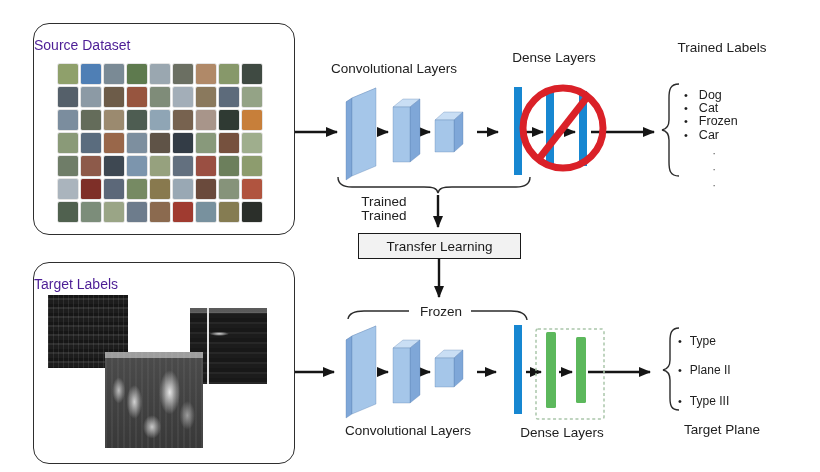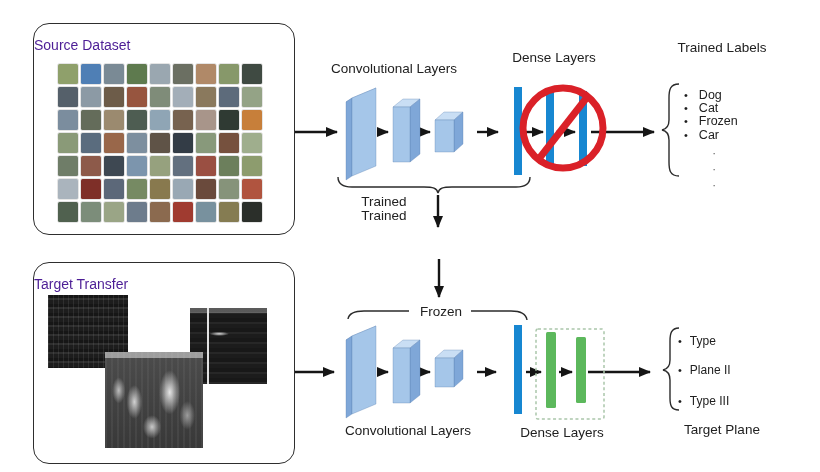--- a/index.html
+++ b/index.html
@@ -230,21 +230,21 @@
         <div class="thumb" style="background: rgb(109, 124, 140);"></div>
         <div class="thumb" style="background: rgb(139, 106, 79);"></div>
         <div class="thumb" style="background: rgb(160, 59, 48);"></div>
         <div class="thumb" style="background: rgb(120, 145, 158);"></div>
         <div class="thumb" style="background: rgb(133, 124, 82);"></div>
         <div class="thumb" style="background: rgb(43, 47, 42);"></div>
       </div>
   </div>
 
   <div class="dataset-box" style="left:33px;top:262px;width:260px;height:200px;">
-    <div class="box-title" style="top:13px;">Target Transfer</div>
+    <div class="box-title" style="top:13px;">Target Labels</div>
   </div>
   <div class="timg timg1"></div>
   <div class="timg timg2"></div>
   <div class="timg timg3"></div>
 
   <div class="lbl ctr" style="left:394px;top:61px;">Convolutional Layers</div>
   <div class="lbl ctr" style="left:554px;top:50px;">Dense Layers</div>
   <div class="lbl ctr" style="left:722px;top:40px;">Trained Labels</div>
 
   <div class="list-item src-item" style="left:684px;top:88px;">
@@ -263,20 +263,23 @@
     <span class="bullet">•</span>
     <span>Car</span>
   </div>
   <div class="vdot" style="left:712px;top:148px;">·</div>
   <div class="vdot" style="left:712px;top:164px;">·</div>
   <div class="vdot" style="left:712px;top:180px;">·</div>
 
   <div class="lbl ctr" style="left:376px;top:195px;line-height:14px;margin-left:8px;">
     <div>Trained</div>
     <div>Trained</div>
+  </div>
+  <div class="transfer-box">
+    <span>Transfer Learning</span>
   </div>
 
   <div class="lbl ctr" style="left:441px;top:304px;">Frozen</div>
   <div class="lbl ctr" style="left:408px;top:423px;">Convolutional Layers</div>
   <div class="lbl ctr" style="left:562px;top:425px;">Dense Layers</div>
   <div class="lbl ctr" style="left:722px;top:422px;">Target Plane</div>
 
   <div class="list-item tgt-item" style="left:678px;top:334px;">
     <span class="bullet">•</span>
     <span>Type</span>

